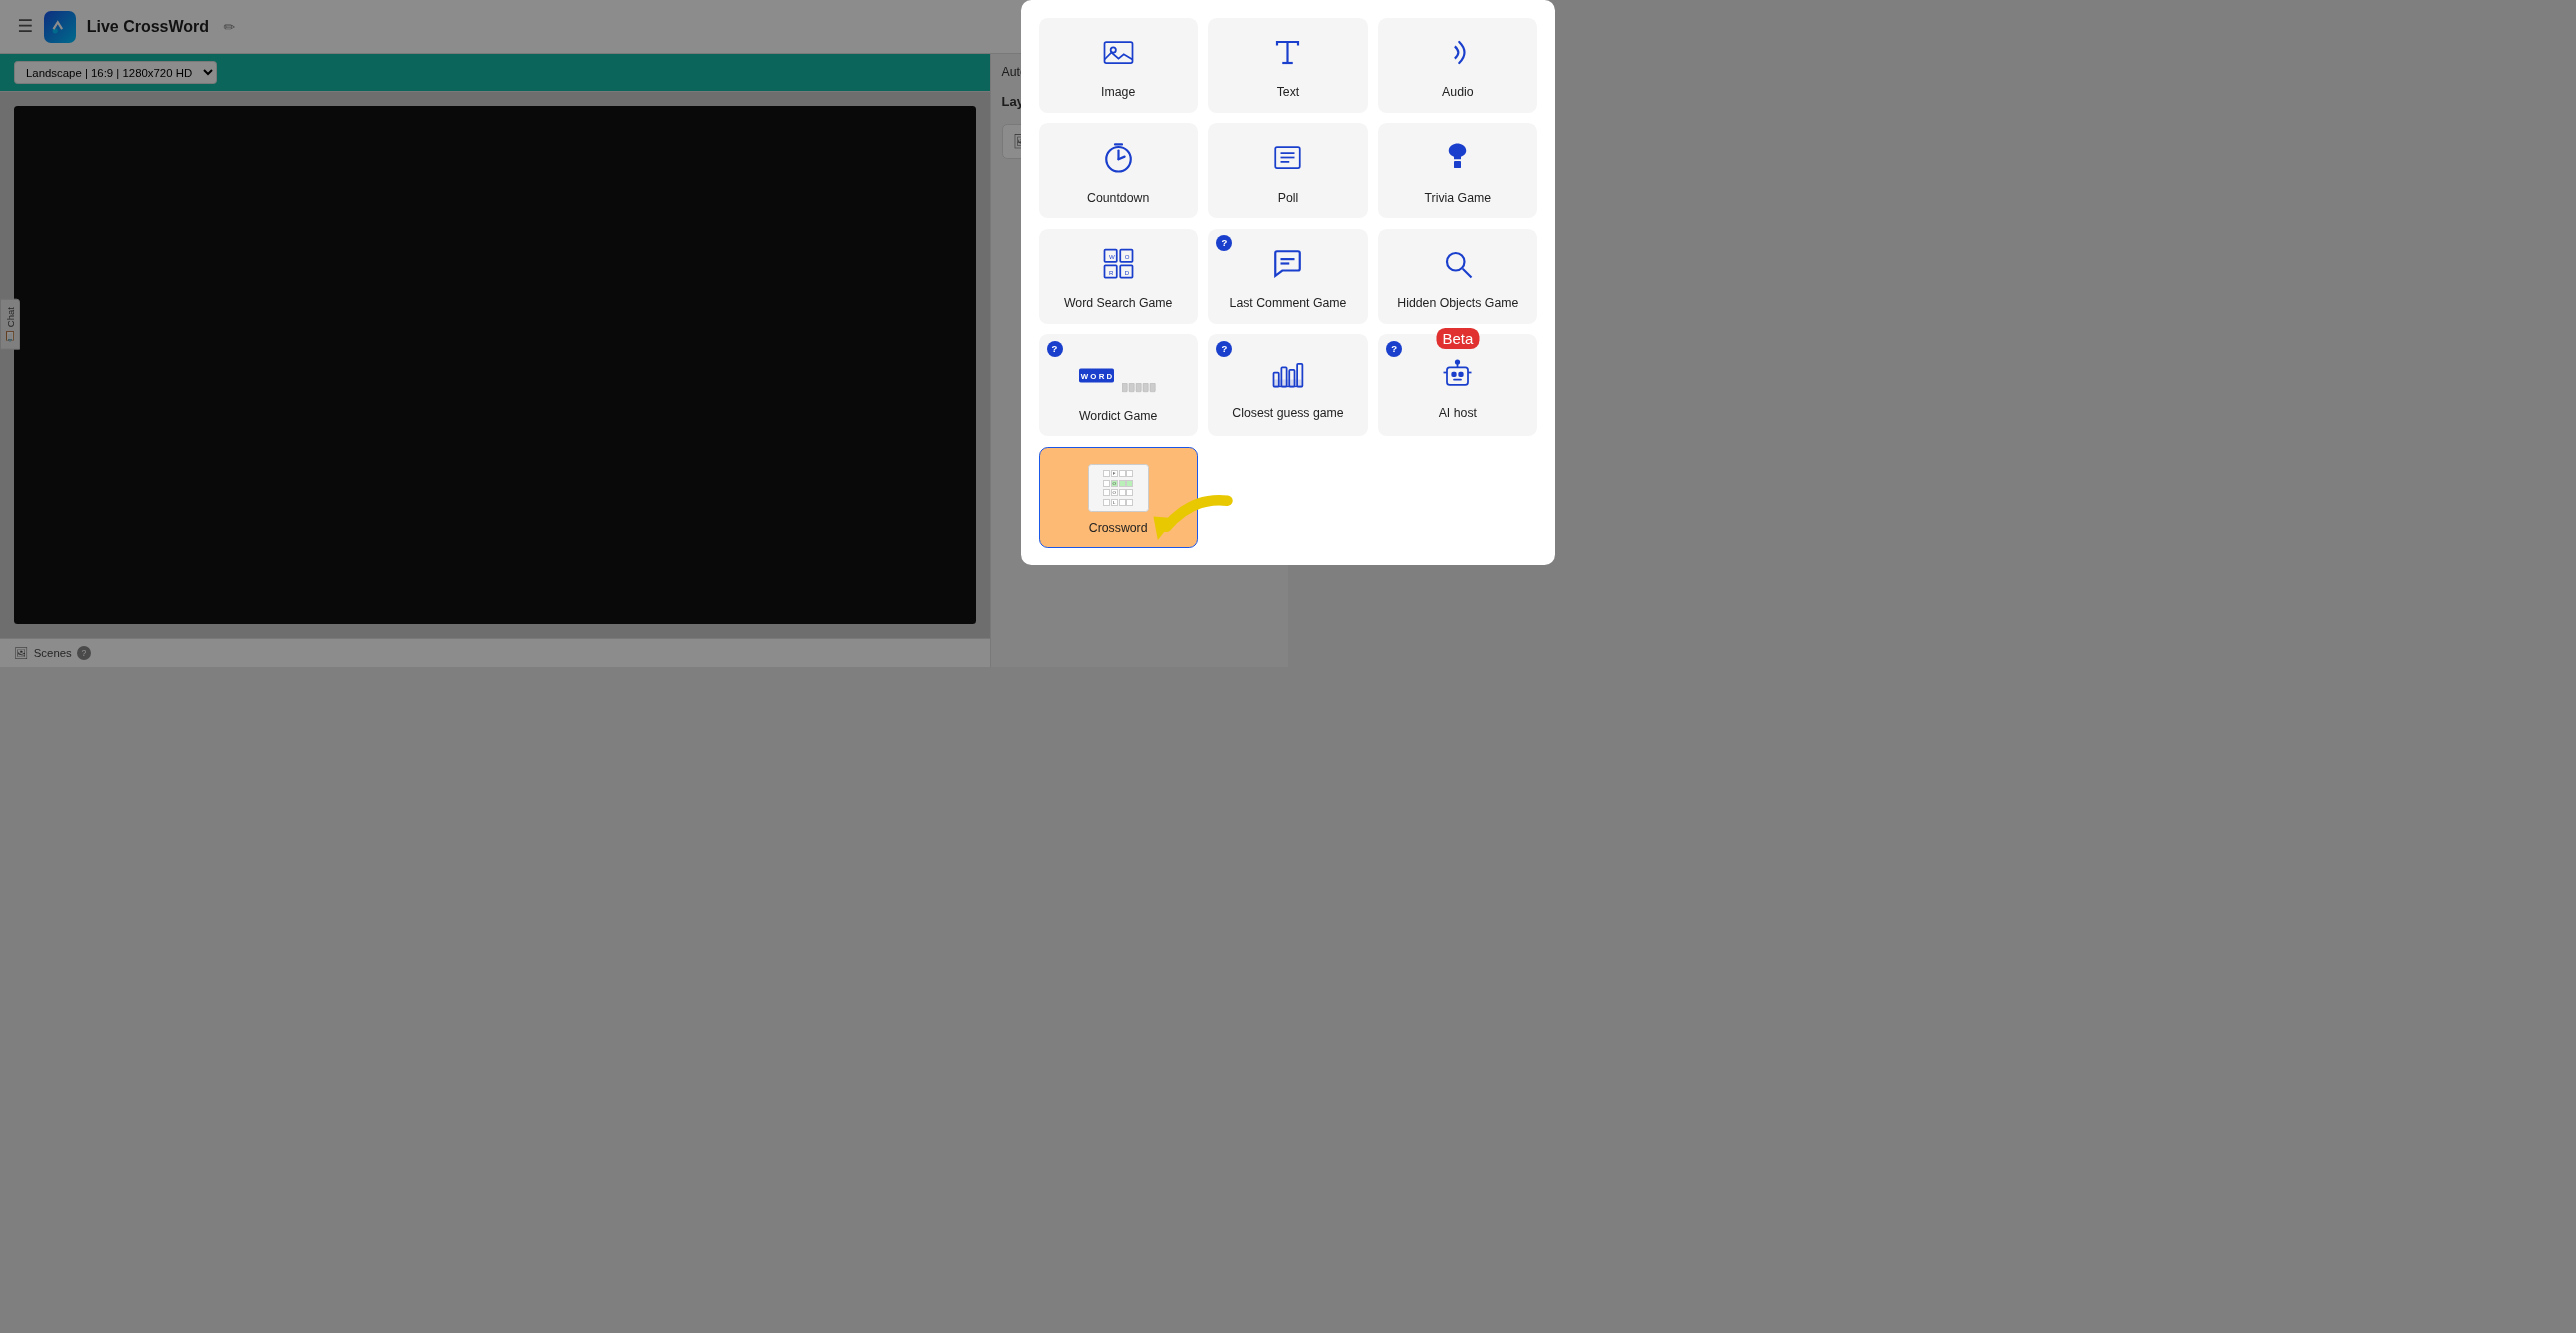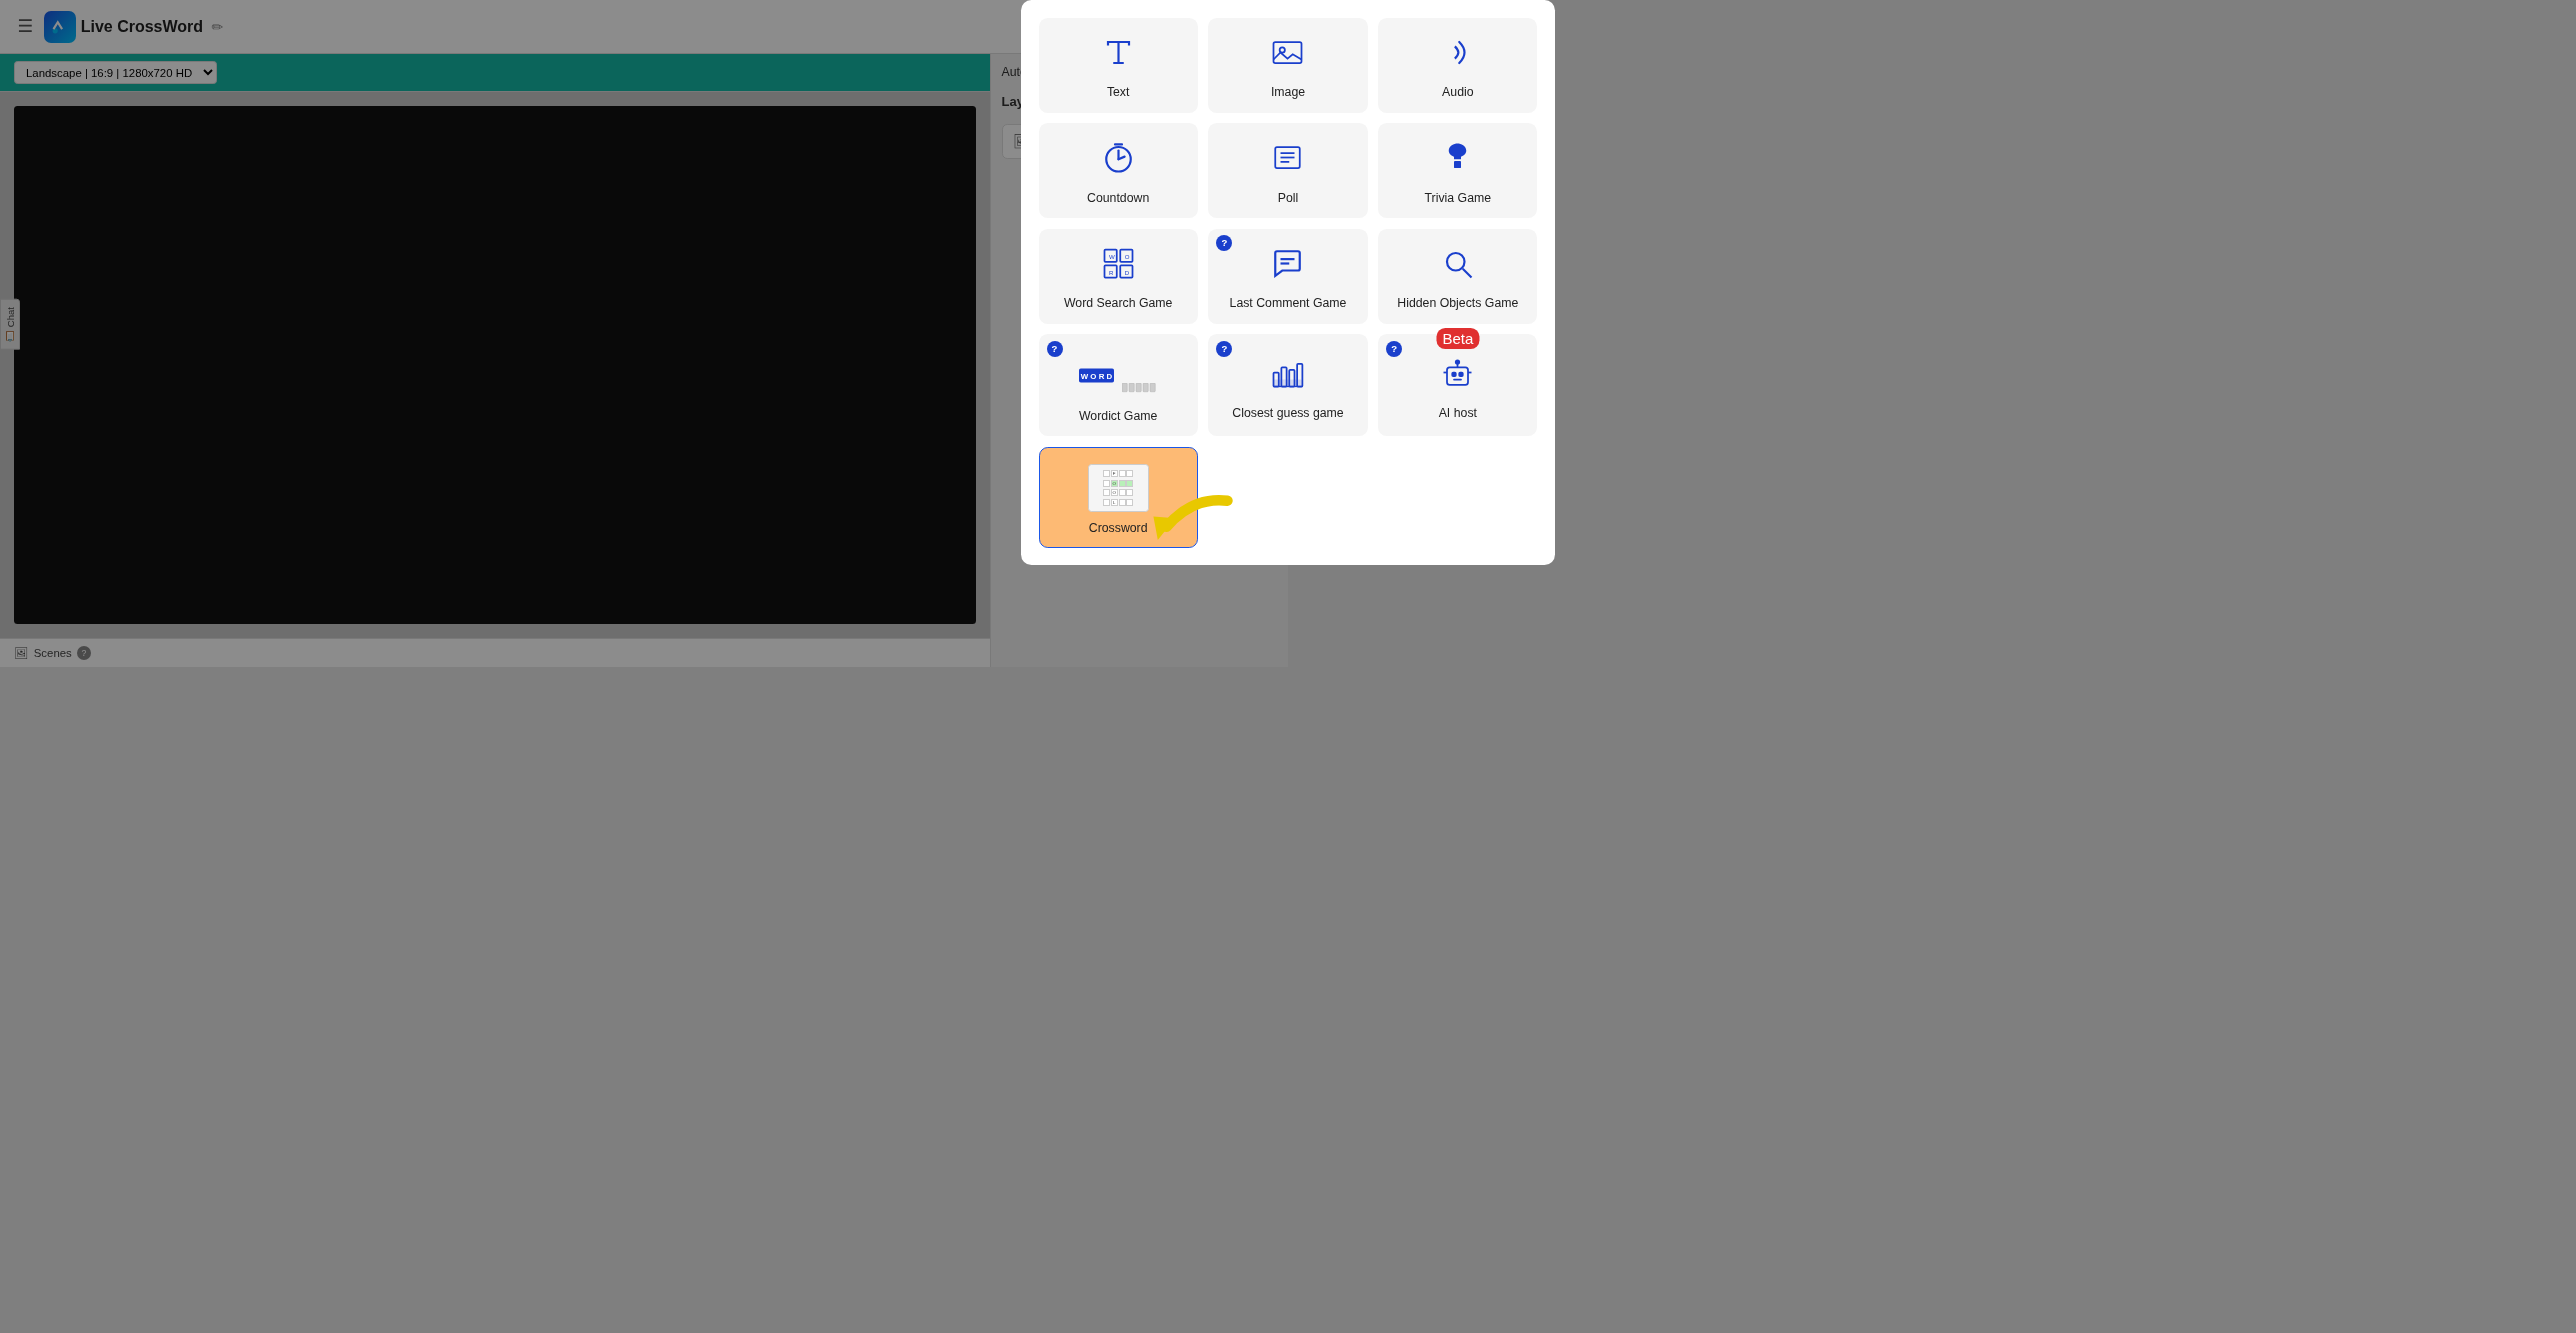--- a/index.html
+++ b/index.html
@@ -30,21 +30,21 @@
       gap: 10.5px;
     }
     .hamburger-icon {
       font-size: 17.5px;
       color: #555;
       cursor: pointer;
     }
     .logo-container {
       display: flex;
       align-items: center;
-      gap: 5px;
+      gap: 11px;
     }
     .logo-box {
       width: 32px;
       height: 32px;
       background: linear-gradient(135deg, #1a56e8, #00c3ff);
       border-radius: 7px;
       display: flex;
       align-items: center;
       justify-content: center;
       color: white;
@@ -436,38 +436,38 @@
     </div>
   </div>
 </div>
 
 <div class="modal-overlay">
   <div class="modal" style="margin-top:0; max-height:662px;">
     <div class="items-grid">
 
       <div class="grid-item">
         <span class="grid-item-icon">
+          <svg class="icon-svg" viewBox="0 0 40 40" fill="none" stroke="#1a3fcc" stroke-width="2">
+            <rect x="4" y="8" width="32" height="24" rx="2"></rect>
+            <circle cx="14" cy="17" r="3"></circle>
+            <path d="M4 28 L12 20 L20 27 L26 22 L36 28"></path>
+          </svg>
+        </span>
+        <span class="grid-item-label">Image</span>
+      </div>
+
+      <div class="grid-item">
+        <span class="grid-item-icon">
           <svg class="icon-svg" viewBox="0 0 40 40" fill="none" stroke="#1a3fcc" stroke-width="2.5">
             <path d="M8 12 L8 8 L32 8 L32 12"></path>
             <path d="M20 8 L20 32"></path>
             <path d="M14 32 L26 32"></path>
           </svg>
         </span>
         <span class="grid-item-label">Text</span>
-      </div>
-
-      <div class="grid-item">
-        <span class="grid-item-icon">
-          <svg class="icon-svg" viewBox="0 0 40 40" fill="none" stroke="#1a3fcc" stroke-width="2">
-            <rect x="4" y="8" width="32" height="24" rx="2"></rect>
-            <circle cx="14" cy="17" r="3"></circle>
-            <path d="M4 28 L12 20 L20 27 L26 22 L36 28"></path>
-          </svg>
-        </span>
-        <span class="grid-item-label">Image</span>
       </div>
 
 
       <div class="grid-item">
         <span class="grid-item-icon">
           <svg class="icon-svg" viewBox="0 0 40 40" fill="none" stroke="#1a3fcc" stroke-width="2.5">
             <path d="M22 8 Q28 14 28 20 Q28 26 22 32" stroke-linecap="round"></path>
             <path d="M17 13 Q21 17 21 20 Q21 23 17 27"></path>
           </svg>
         </span>

